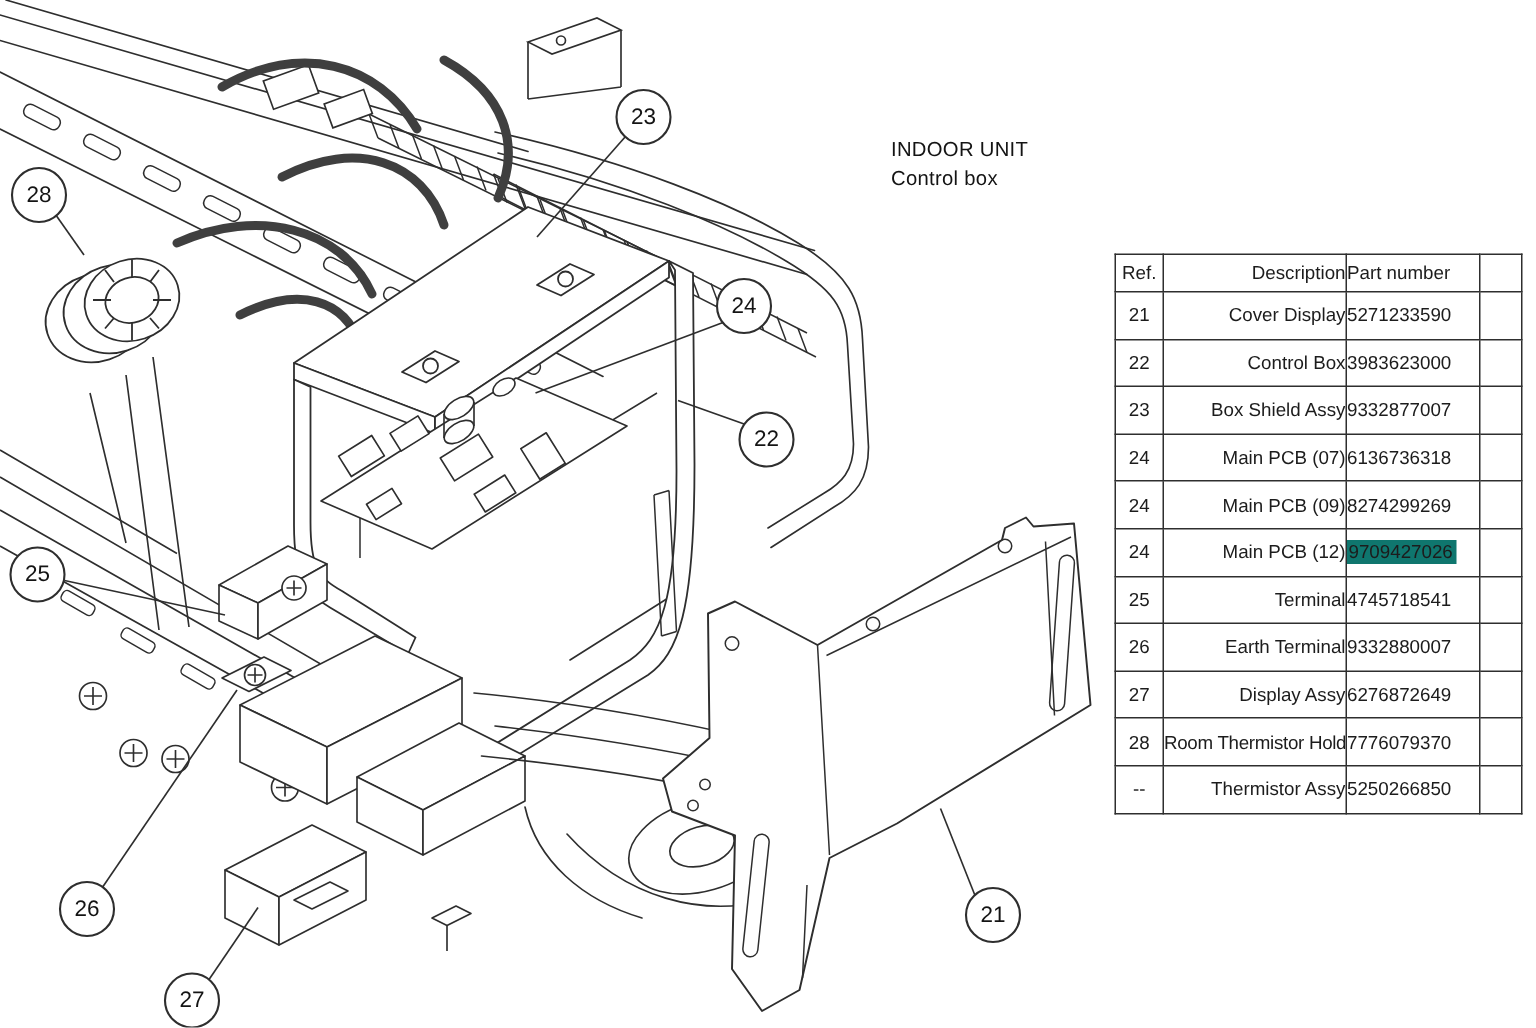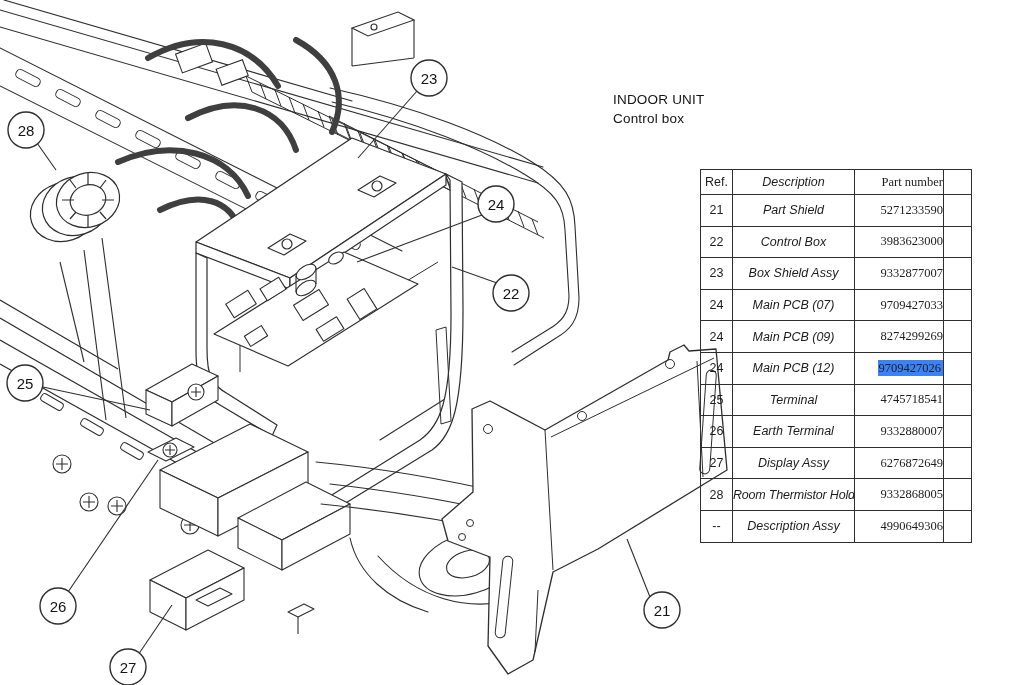--- a/index.html
+++ b/index.html
@@ -4,41 +4,41 @@
 <style>
   html,body{margin:0;padding:0;}
   body{
     width:1024px;height:685px;position:relative;overflow:hidden;
     background:#ffffff;color:#1a1a1a;
     font-family:"Liberation Sans","DejaVu Sans",sans-serif;
   }
   .diagram-wrap{position:absolute;left:0;top:0;width:740px;height:685px;}
   .title{
     position:absolute;left:594px;top:90px;
-    font-size:13.5px;line-height:19px;letter-spacing:.2px;color:#141414;margin-left:19px;
+    font-size:13.5px;line-height:19px;letter-spacing:.2px;color:#141414;
   }
   table.parts{
-    position:absolute;left:700px;top:169px;width:267px;
+    position:absolute;left:743px;top:169px;width:267px;
     border-collapse:collapse;table-layout:fixed;
   }
   table.parts th,table.parts td{
     border:1px solid #2e2e2e;font-weight:normal;margin:0;padding:0;
     font-size:12.5px;color:#1c1c1c;vertical-align:middle;white-space:nowrap;
     overflow:hidden;
   }
   table.parts th{height:24px;}
   table.parts td{height:30.6px;}
   .c-ref{width:31px;text-align:center;}
-  .c-desc{width:121px;text-align:center;padding-left:8px;font-style:italic;}
-  .c-part{width:88px;text-align:right;padding-left:11px;font-family:Liberation Serif, serif;}
+  .c-desc{width:121px;text-align:right;padding-left:8px;}
+  .c-part{width:88px;text-align:left;padding-left:11px;}
   .c-empty{width:27px;}
   th.c-desc,th.c-part{padding-left:8px;}
   th.c-part{padding-left:11px;}
   .condensed{font-size:10.2px;letter-spacing:-.2px;}
-  .highlighted{background:#3b82f6;padding:1px 2px 1px 1px;}
+  .highlighted{background:#0f766e;padding:1px 2px 1px 1px;}
   svg text.callout-num{
     font-family:"Liberation Sans","DejaVu Sans",sans-serif;
     font-size:15px;fill:#141414;
   }
 </style>
 </head>
 <body>
 
 <div class="diagram-wrap">
 <svg width="740" height="685" viewBox="0 0 740 685" xmlns="http://www.w3.org/2000/svg">
@@ -266,40 +266,40 @@
       <th class="c-ref">Ref.</th>
       <th class="c-desc">Description</th>
       <th class="c-part">Part number</th>
       <th class="c-empty"></th>
     </tr>
   </thead>
   <tbody>
 
   <tr>
       <td class="c-ref">21</td>
-      <td class="c-desc">Part Shield</td>
+      <td class="c-desc">Cover Display</td>
       <td class="c-part"><span>5271233590</span></td>
       <td class="c-empty"></td>
     </tr>
       <tr>
       <td class="c-ref">22</td>
       <td class="c-desc">Control Box</td>
       <td class="c-part"><span>3983623000</span></td>
       <td class="c-empty"></td>
     </tr>
       <tr>
       <td class="c-ref">23</td>
       <td class="c-desc">Box Shield Assy</td>
       <td class="c-part"><span>9332877007</span></td>
       <td class="c-empty"></td>
     </tr>
       <tr>
       <td class="c-ref">24</td>
       <td class="c-desc">Main PCB (07)</td>
-      <td class="c-part"><span>9709427033</span></td>
+      <td class="c-part"><span>6136736318</span></td>
       <td class="c-empty"></td>
     </tr>
       <tr>
       <td class="c-ref">24</td>
       <td class="c-desc">Main PCB (09)</td>
       <td class="c-part"><span>8274299269</span></td>
       <td class="c-empty"></td>
     </tr>
       <tr>
       <td class="c-ref">24</td>
@@ -321,23 +321,23 @@
     </tr>
       <tr>
       <td class="c-ref">27</td>
       <td class="c-desc">Display Assy</td>
       <td class="c-part"><span>6276872649</span></td>
       <td class="c-empty"></td>
     </tr>
       <tr>
       <td class="c-ref">28</td>
       <td class="c-desc condensed">Room Thermistor Holder</td>
-      <td class="c-part"><span>9332868005</span></td>
+      <td class="c-part"><span>7776079370</span></td>
       <td class="c-empty"></td>
     </tr>
       <tr>
       <td class="c-ref">--</td>
-      <td class="c-desc">Description Assy</td>
-      <td class="c-part"><span>4990649306</span></td>
+      <td class="c-desc">Thermistor Assy</td>
+      <td class="c-part"><span>5250266850</span></td>
       <td class="c-empty"></td>
     </tr>
     </tbody>
 </table>
 
 </body></html>

